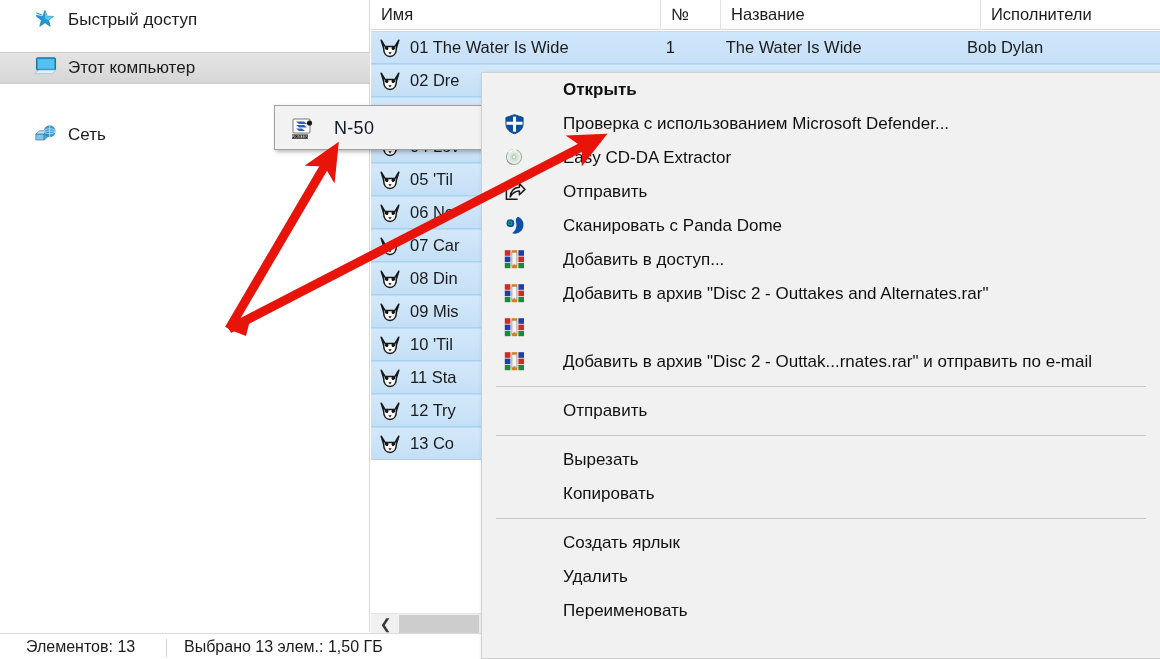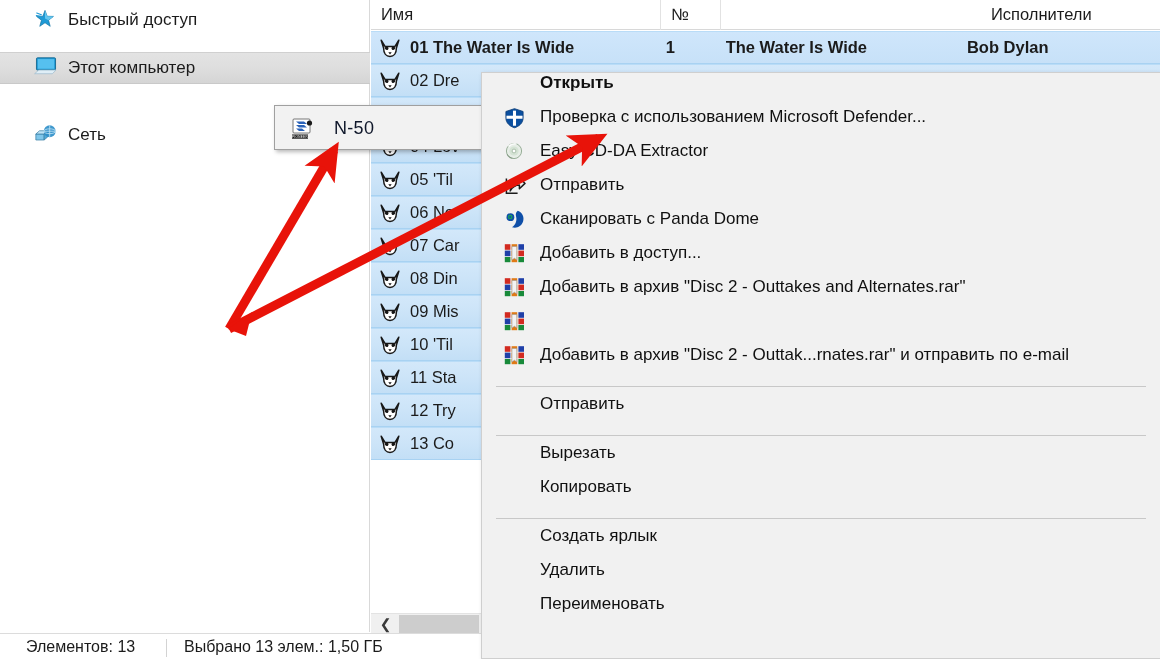--- a/index.html
+++ b/index.html
@@ -69,21 +69,20 @@
     box-sizing:border-box;
     font-size:16.5px;color:#1b1b1b;
     background:#ffffff;
   }
   .frow.sel{
     background:linear-gradient(to bottom,#d3e8fa 0%,#cce4f8 50%,#c3dff6 100%);
     border-top:1px solid #b9dcf7;border-bottom:1px solid #a8d2f2;
   }
   .frow.sel.first{
     background:linear-gradient(to bottom,#cfe6fb 0%,#c7e1f8 100%);
-    font-weight:bold;
   }
   .frow .fico{width:22px;height:22px;margin-left:8px;margin-right:9px;flex:0 0 auto;position:relative;}
   .frow .c-name{width:265px;overflow:hidden;white-space:nowrap;}
   .frow .c-num{width:62px;overflow:hidden;white-space:nowrap;}
   .frow .c-title{width:250px;overflow:hidden;white-space:nowrap;}
   .frow .c-artist{width:200px;overflow:hidden;white-space:nowrap;}
 
   
   .fox{display:block;width:22px;height:22px;}
 
@@ -137,22 +136,22 @@
   .ctxmenu{
     position:absolute;left:481px;top:72px;width:679px;height:587px;
     background:#f1f1f1;
     border:1px solid #cfcfcf;
     border-right:none;
     box-sizing:border-box;
     box-shadow:2px 2px 5px rgba(0,0,0,.18);
     overflow:hidden;
   }
   .mi{
-    position:relative;height:34px;display:flex;
-    font-size:17px;color:#101010;box-sizing:border-box;
+    position:relative;height:34px;display:flex;align-items:center;
+    font-size:17px;color:#101010;box-sizing:border-box;gap:23px;
   }
   .mi.bold{font-weight:bold;}
   .mi.hover{background:#ffffff;border-top:1px solid #e8e8e8;border-bottom:1px solid #e8e8e8;}
   .mi .mico{width:22px;height:22px;margin-left:22px;margin-right:14px;flex:0 0 auto;position:relative;}
   .mi .mico.empty{background:none;}
   .mi .mlabel{white-space:nowrap;overflow:hidden;}
   .msep{height:1px;background:#c8c8c8;margin:7px 14px 7px 14px;}
 
   
   .defender{width:21px;height:22px;}
@@ -205,20 +204,21 @@
         </svg>
       </span>
       <span>Сеть</span>
     </div>
   </div>
 
   <div class="list-pane">
     <div class="col-header">
       <div class="ch" style="left:0px;width:290px;">Имя</div>
       <div class="ch" style="left:290px;width:60px;">№</div>
+      <div class="ch" style="left:350px;width:260px;">Название</div>
       <div class="ch" style="left:610px;width:179px;border-right:none;">Исполнители</div>
     </div>
 
     <div class="rows" id="rows">
         <div class="frow sel first">
           <span class="fico">
             <svg class="fox" viewBox="0 0 22 22">
               <path d="M2.2 3.2 L6.0 9.4 L16.0 9.4 L19.8 3.2 L17.4 11.0 C17.4 16.6 14.6 19.6 11.0 19.6 C7.4 19.6 4.6 16.6 4.6 11.0 Z" fill="#ffffff" stroke="#171717" stroke-width="1.5" stroke-linejoin="round"></path>
               <path d="M5.6 10.6 C6.4 9.7 8.0 9.4 9.1 10.2 C9.8 10.8 9.6 12.3 8.6 12.9 C7.4 13.6 5.8 12.6 5.6 10.6 Z" fill="#171717"></path>
               <path d="M16.4 10.6 C15.6 9.7 14.0 9.4 12.9 10.2 C12.2 10.8 12.4 12.3 13.4 12.9 C14.6 13.6 16.2 12.6 16.4 10.6 Z" fill="#171717"></path>

